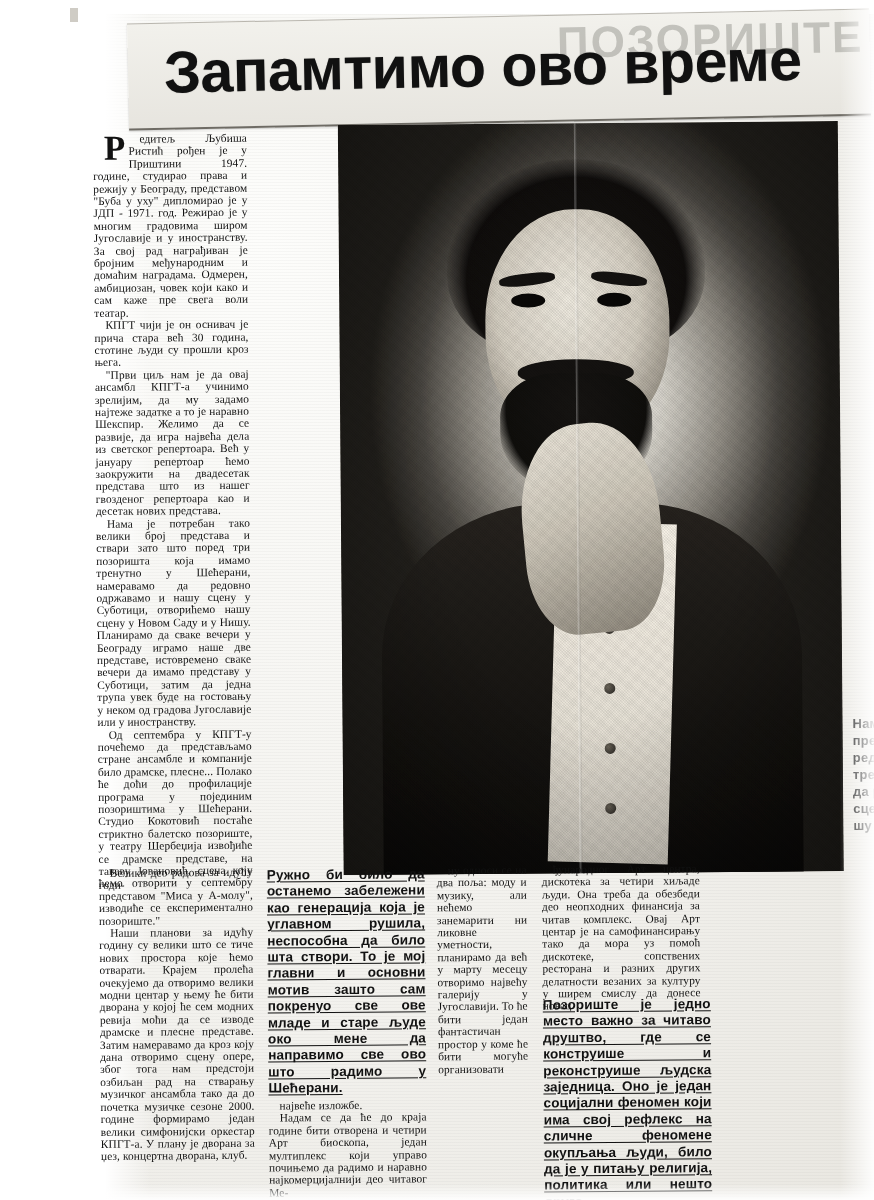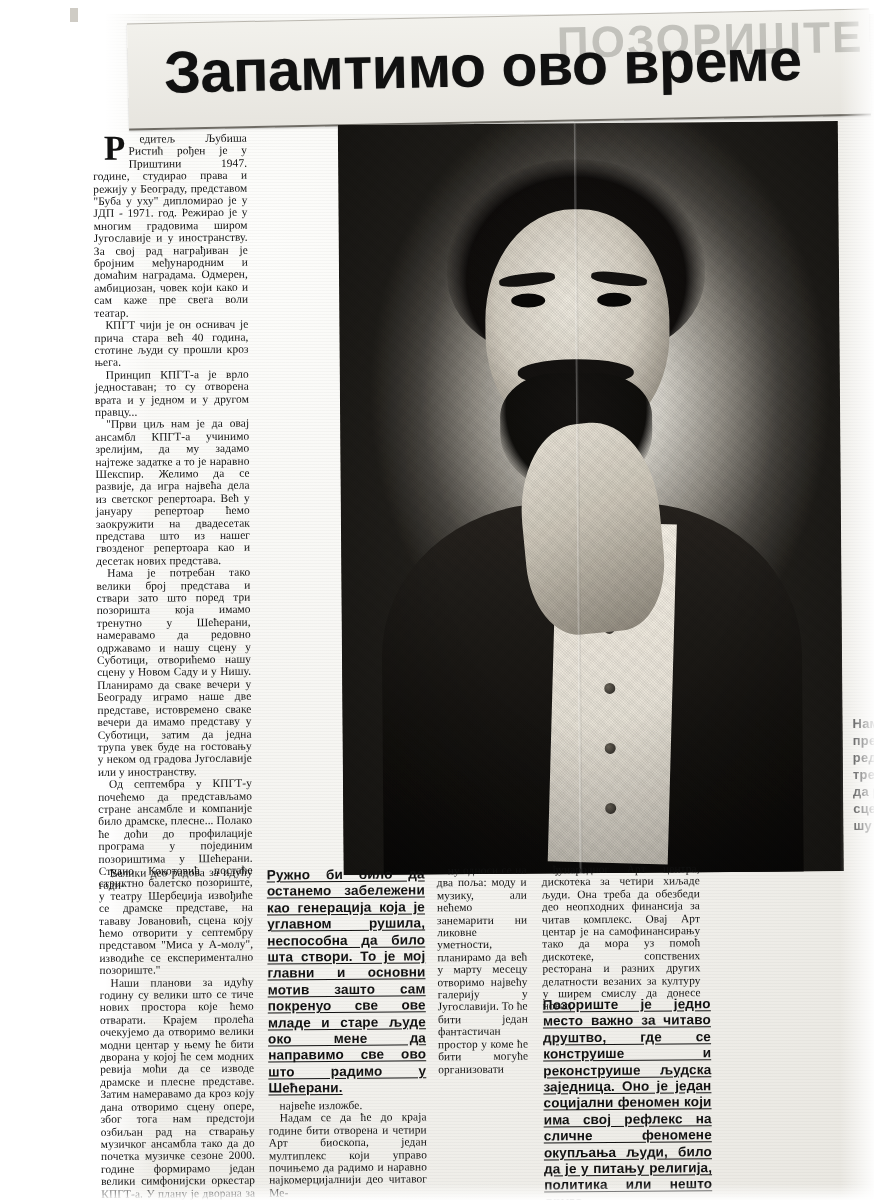--- a/index.html
+++ b/index.html
@@ -285,22 +285,21 @@
       <div class="p-hand"></div>
       <div class="grain"></div>
       <div class="p-vignette"></div>
       <div class="fold" style="left:236px"></div>
     </div>
 
     <div class="col" id="col-1">
       <p>
         <span class="dropcap">Р</span><span>едитељ Љубиша Ристић рођен је у Приштини 1947. године, студирао права и режију у Београду, представом "Буба у уху" дипломирао је у ЈДП - 1971. год. Режирао је у многим градовима широм Југославије и у иностранству. За свој рад награђиван је бројним међународним и домаћим наградама. Одмерен, амбициозан, човек који како и сам каже пре свега воли театар.</span>
       </p>
-      <p>КПГТ чији је он оснивач је прича стара већ 40 година, стотине људи су прошли кроз њега.</p>
-      <p>Принцип КПГТ-а је врло једноставан; то су отворена врата и у једном и у другом правцу...</p>
+      <p>КПГТ чији је он оснивач је прича стара већ 30 година, стотине људи су прошли кроз њега.</p>
       <p>"Први циљ нам је да овај ансамбл КПГТ-а учинимо зрелијим, да му задамо најтеже задатке а то је наравно Шекспир. Желимо да се развије, да игра највећа дела из светског репертоара. Већ у јануару репертоар ћемо заокружити на двадесетак представа што из нашег гвозденог репертоара као и десетак нових представа.</p>
       <p>Нама је потребан тако велики број представа и ствари зато што поред три позоришта која имамо тренутно у Шећерани, намеравамо да редовно одржавамо и нашу сцену у Суботици, отворићемо нашу сцену у Новом Саду и у Нишу. Планирамо да сваке вечери у Београду играмо наше две представе, истовремено сваке вечери да имамо представу у Суботици, затим да једна трупа увек буде на гостовању у неком од градова Југославије или у иностранству.</p>
       <p>Од септембра у КПГТ-у почећемо да представљамо стране ансамбле и компаније било драмске, плесне... Полако ће доћи до профилације програма у појединим позориштима у Шећерани. Студио Кокотовић постаће стриктно балетско позориште, у театру Шербеџија извођиће се драмске представе, на тававу Јовановић, сцена коју ћемо отворити у септембру представом "Миса у А-молу", изводиће се експериментално позориште."</p>
       <p>Наши планови за идућу годину су велики што се тиче нових простора које ћемо отварати. Крајем пролећа очекујемо да отворимо велики модни центар у њему ће бити дворана у којој ће сем модних ревија моћи да се изводе драмске и плесне представе. Затим намеравамо да кроз коју дана отворимо сцену опере, због тога нам предстоји озбиљан рад на стварању музичког ансамбла тако да до почетка музичке сезоне 2000. године формирамо један велики симфонијски оркестар КПГТ-а. У плану је дворана за џез, концертна дворана, клуб.</p>
     </div>
 
     <div class="col" id="col-right-top">
       <div>Нама</div>
       <div>пред</div>
       <div>ред</div>

